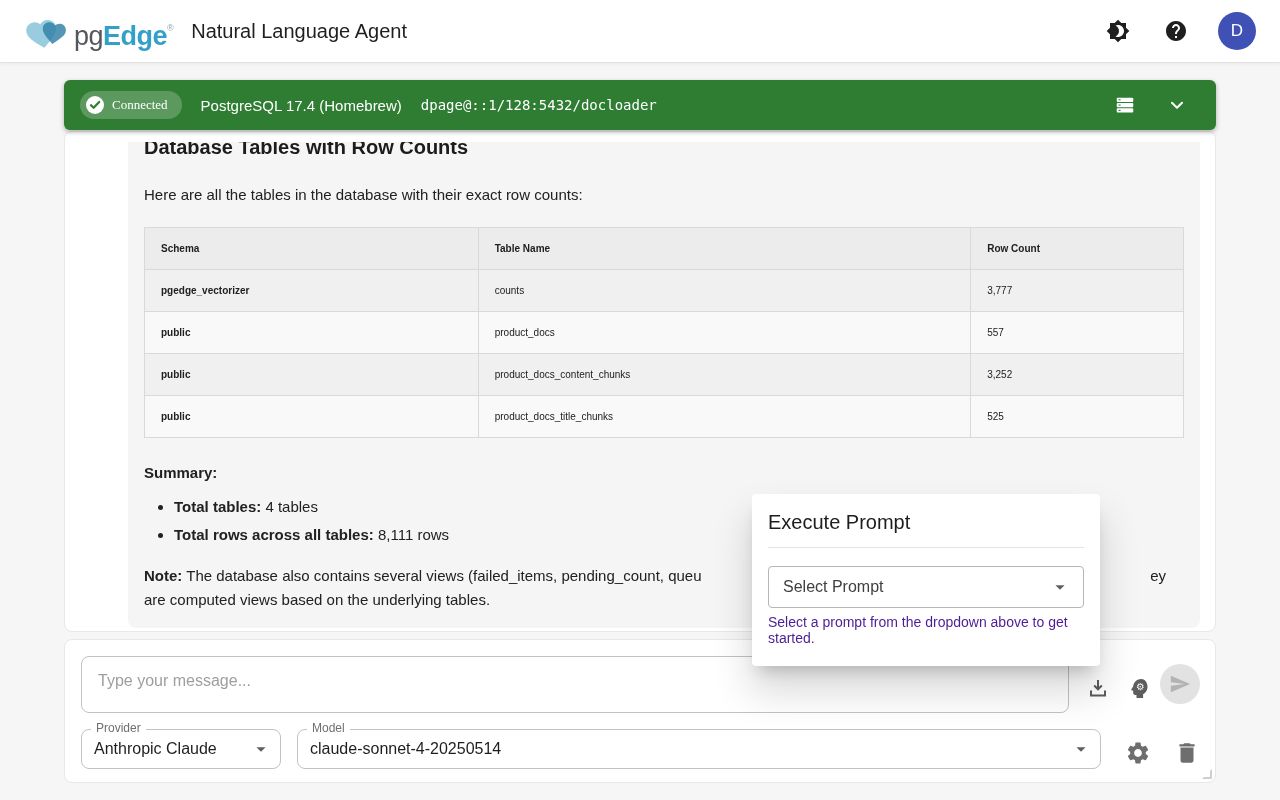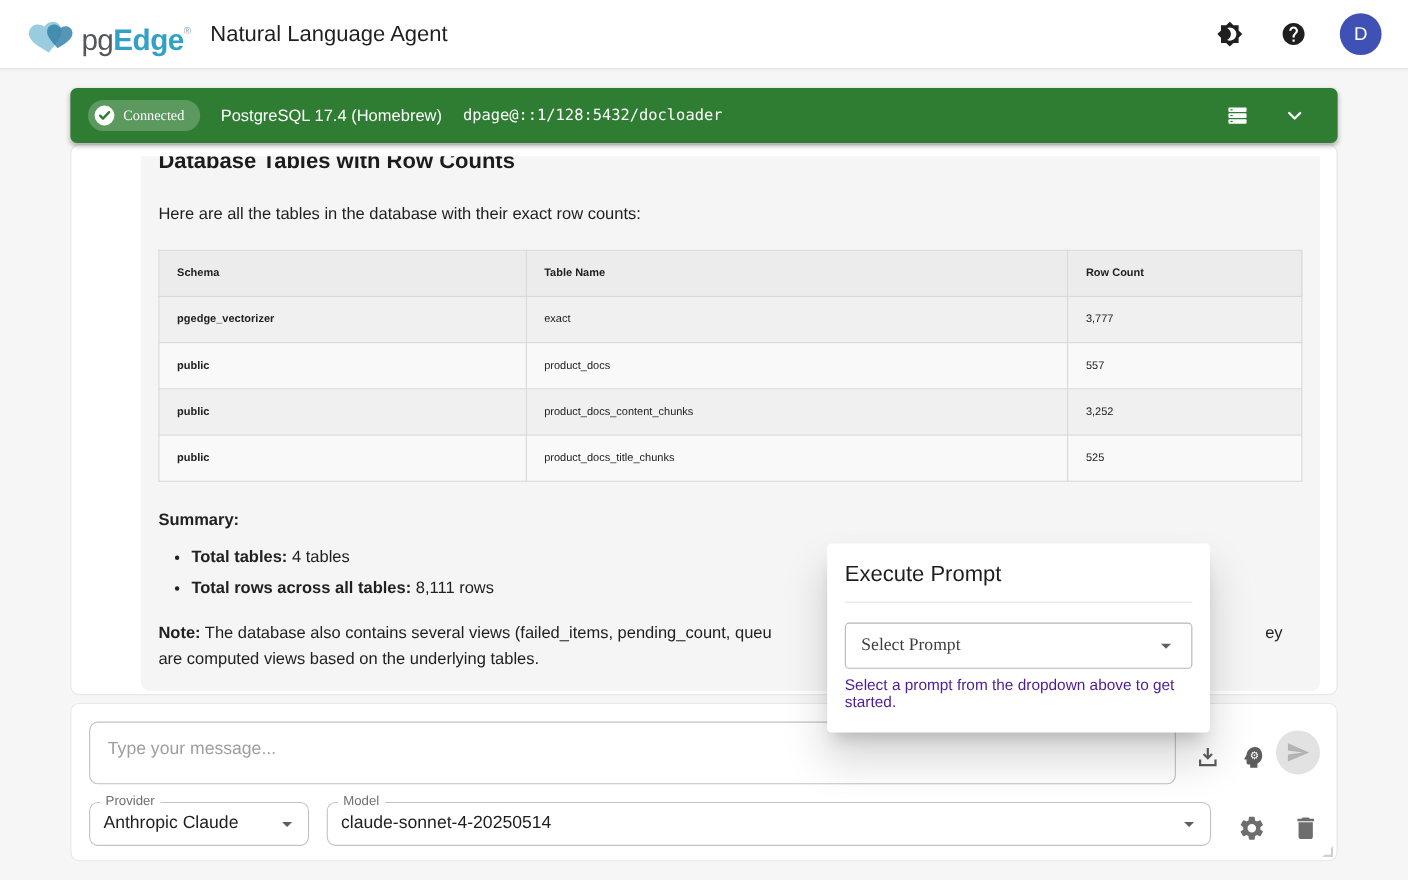--- a/index.html
+++ b/index.html
@@ -76,21 +76,21 @@
   .modal {
     position:absolute; left:752px; top:494px; width:348px; height:172px;
     background:#fff; border-radius:4px;
     box-shadow:0 11px 15px -7px rgba(0,0,0,0.2), 0 24px 38px 3px rgba(0,0,0,0.14);
     z-index:20; padding:17px 16px 16px 16px;
   }
   .modal-title { font-size:20px; font-weight:400; color:#1d1d1d; }
   .modal-divider { border:none; border-top:1px solid #e4e4e4; margin-top:13px; }
   .modal-select {
     margin-top:18px; height:42px; border:1px solid #b6b6b6; border-radius:4px;
-    display:flex; align-items:center; padding:0 12px 0 14px; cursor:pointer;font-family:Liberation Serif, serif;
+    display:flex; align-items:center; padding:0 12px 0 14px; cursor:pointer;
   }
   .modal-select-value { font-size:16px; color:#3f3f3f; }
   .modal-helper { margin-top:6px; font-size:14px; color:#4c1d95; }
   .spacer { flex:1; }
   
   .composer-panel {
     position:absolute; left:64px; top:639px; width:1152px; height:144px;
     background:#fff; border:1px solid #e8e8e8; border-radius:8px; z-index:2;
   }
   .composer-input {
@@ -217,21 +217,21 @@
         <thead>
           <tr>
             <th>Schema</th>
             <th>Table Name</th>
             <th>Row Count</th>
           </tr>
         </thead>
         <tbody>
           <tr>
             <td class="col-schema">pgedge_vectorizer</td>
-            <td>exact</td>
+            <td>counts</td>
             <td>3,777</td>
           </tr>
           <tr>
             <td class="col-schema">public</td>
             <td>product_docs</td>
             <td>557</td>
           </tr>
           <tr>
             <td class="col-schema">public</td>
             <td>product_docs_content_chunks</td>

